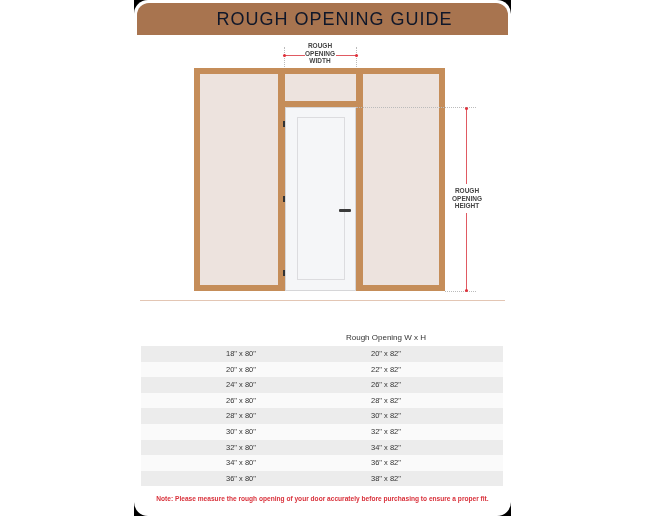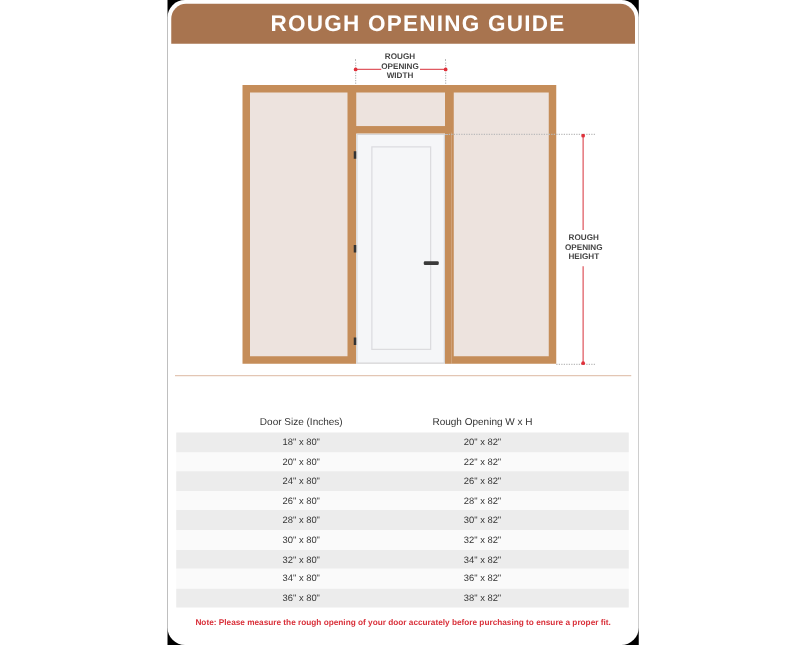--- a/index.html
+++ b/index.html
@@ -3,21 +3,21 @@
 <meta charset="utf-8">
 <style>
   html, body { margin:0; padding:0; }
   body { width:645px; height:516px; background:#ffffff; position:relative; overflow:hidden;
          font-family:"Liberation Sans", "DejaVu Sans", sans-serif; }
   .corner-bg { position:absolute; left:134px; top:0; width:377px; height:516px; background:#000; }
   .card { position:absolute; left:134px; top:0; width:377px; height:516px; background:#fff;
           border-radius:14px; overflow:hidden; }
   .header { position:absolute; left:3px; top:3px; width:371px; height:32px; background:#a8744f;
             border-radius:12px 12px 0 0; display:flex; align-items:center; justify-content:center; }
-  .header-title { color:#ffffff; font-weight:bold; font-size:18px; letter-spacing:1px;margin-left:24px; }
+  .header-title { color:#0f172a; font-weight:normal; font-size:18px; letter-spacing:1px;margin-left:24px; }
 
   .diagram { position:absolute; left:0; top:0; width:377px; height:300px; }
   .dim-text { position:absolute; font-size:6.5px; font-weight:bold; color:#444; text-align:center; line-height:7.5px; }
   .frame { position:absolute; background:#c58d59; }
   .panel { position:absolute; background:#ede3de; }
   .door { position:absolute; background:#f5f6f8; border:1px solid #d6d6d8; box-sizing:border-box; }
   .door-inset { position:absolute; border:1px solid #dcdcdf; box-sizing:border-box; }
   .hinge { position:absolute; width:2px; height:6px; background:#333; }
   .handle { position:absolute; height:3px; background:#3a3a3a; border-radius:1px; }
   .dline-h { position:absolute; height:0; border-top:1px dotted #bbb; }
@@ -95,21 +95,20 @@
       <div>ROUGH</div>
       <div>OPENING</div>
       <div>HEIGHT</div>
     </div>
   </div>
 
   <div class="divider"></div>
 
 
   <div class="thead">
-    <div class="th c1">Door Size (Inches)</div>
     <div class="th c2">Rough Opening W x H (Inches)</div>
   </div>
 
   <div class="rows">
     <div class="row odd">
       <div class="cell c1">18" x 80"</div>
       <div class="cell c2">20" x 82"</div>
     </div>
     <div class="row even">
       <div class="cell c1">20" x 80"</div>

